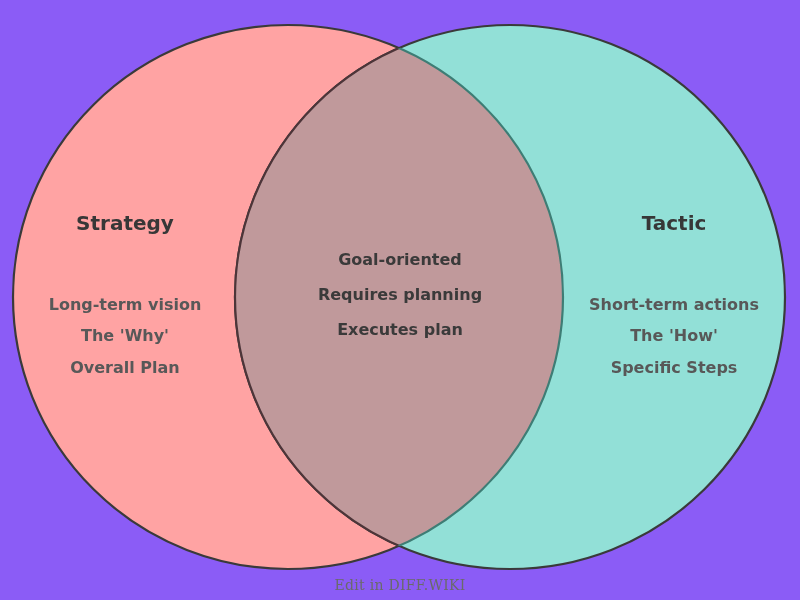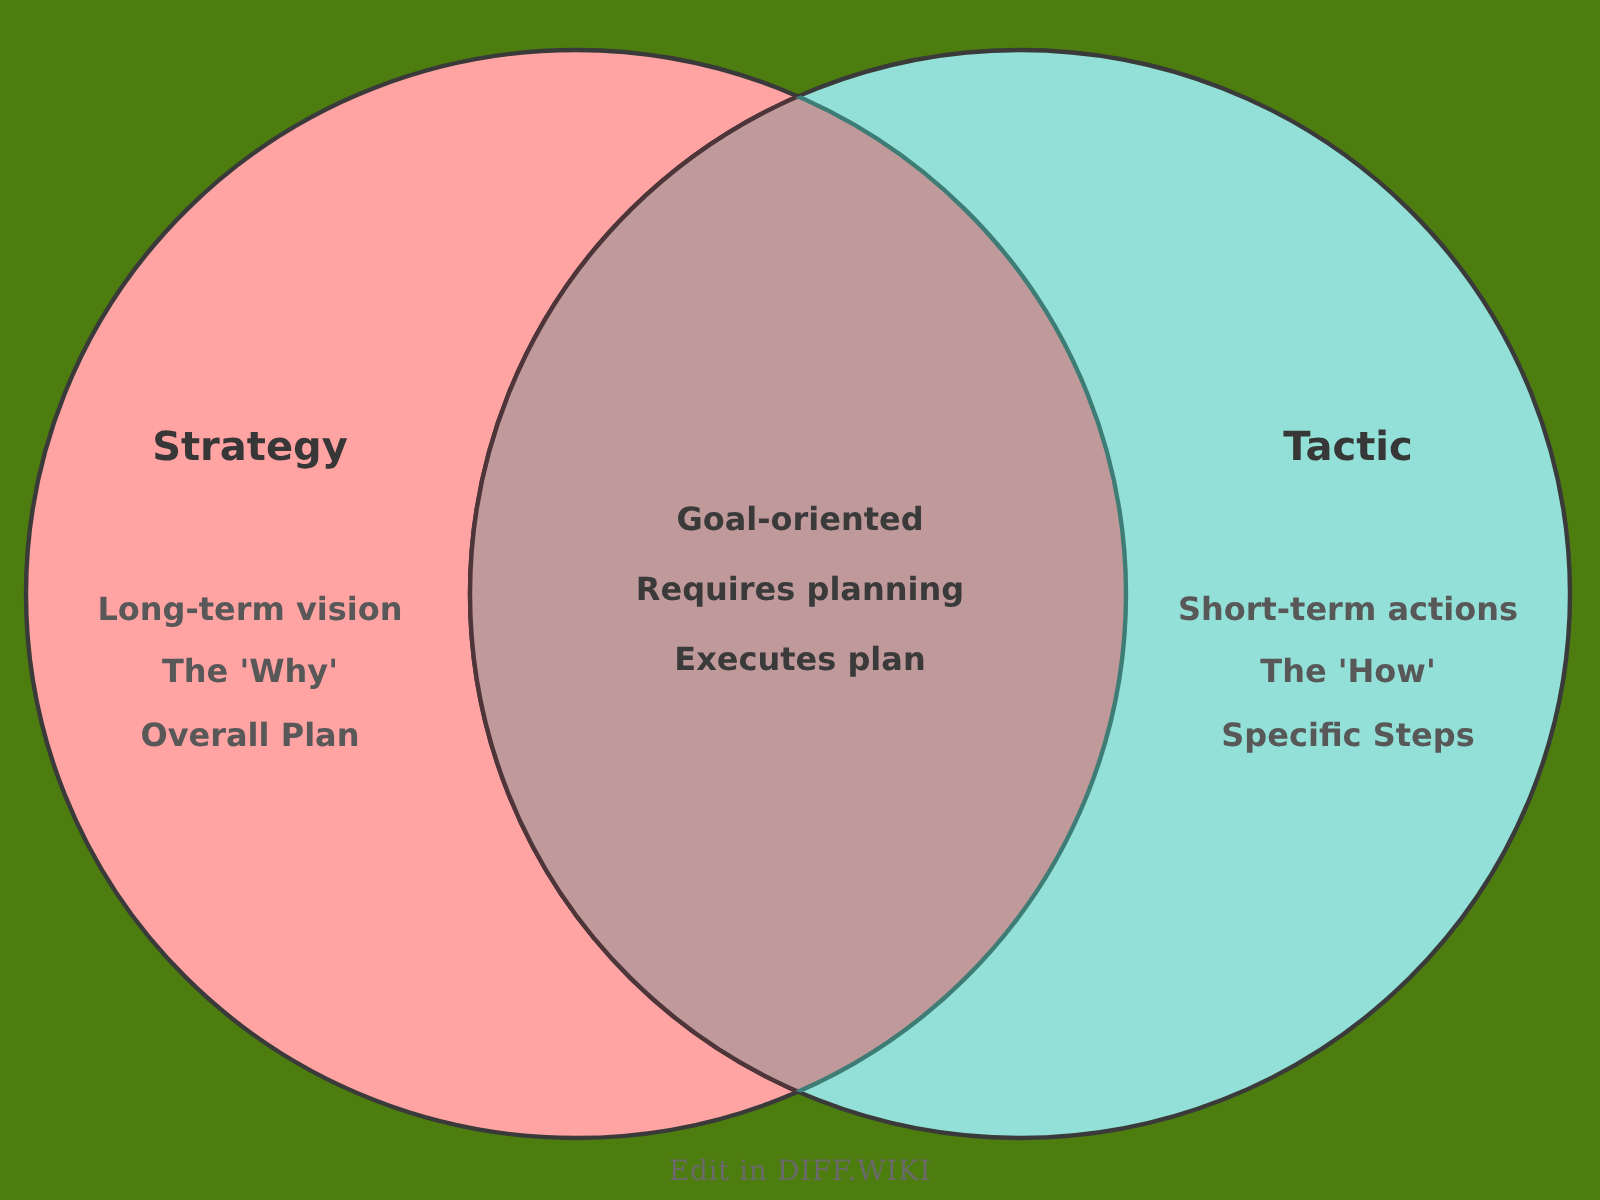--- a/index.html
+++ b/index.html
@@ -4,21 +4,21 @@
 <style>
   html, body {
     margin: 0;
     padding: 0;
     background: #ffffff;
   }
   .stage {
     position: relative;
     width: 800px;
     height: 600px;
-    background: #4d7c0f;
+    background: #8b5cf6;
     overflow: hidden;
   }
   svg { display: block; }
   text {
     text-anchor: middle;
   }
   .t-title {
     font-family: "DejaVu Sans", "Liberation Sans", sans-serif;
     font-weight: bold;
     font-size: 20px;

